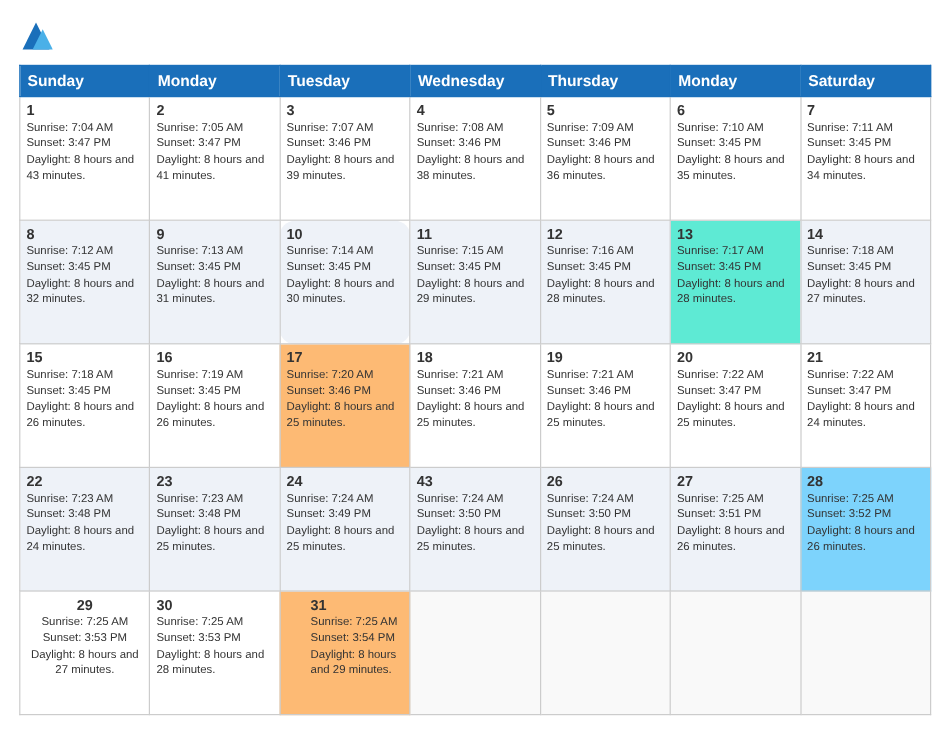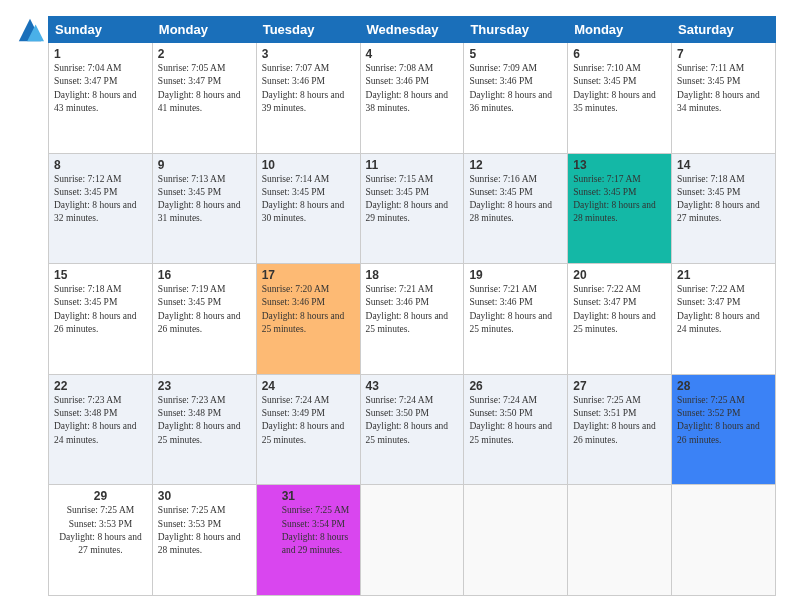--- a/index.html
+++ b/index.html
@@ -8,21 +8,21 @@
       background: #fff;
       width: 792px;
       height: 612px;
       overflow: hidden;
     }
     .page {
       width: 792px;
       height: 612px;
       padding: 16px;
       display: flex;
-      flex-direction: row;
+      flex-direction: column;
     }
     .header {
       display: flex;
       justify-content: space-between;
       align-items: flex-start;
       margin-bottom: 10px;
     }
     .logo {
       display: flex;
       align-items: center;
@@ -83,21 +83,20 @@
       background: #fff;
     }
     .day-num {
       font-size: 12px;
       font-weight: bold;
       display: block;
       margin-bottom: 1px;
     }
     .day-info {
       line-height: 1.4;
-      font-family: Liberation Serif, serif;
     }
     .empty-cell {
       background: #f9f9f9 !important;
     }
   </style>
 </head>
 <body>
 
 <div class="page">
   <div class="header">
@@ -162,33 +161,33 @@
         </tr>
         <tr>
           <td style="background: rgb(238, 242, 248);">
             <span class="day-num">8</span>
             <div class="day-info">Sunrise: 7:12 AM<br>Sunset: 3:45 PM<br>Daylight: 8 hours and 32 minutes.</div>
           </td>
           <td style="background: rgb(238, 242, 248);">
             <span class="day-num">9</span>
             <div class="day-info">Sunrise: 7:13 AM<br>Sunset: 3:45 PM<br>Daylight: 8 hours and 31 minutes.</div>
           </td>
-          <td style="background: rgb(238, 242, 248);">
+          <td style="background: rgb(238, 242, 248); border-radius: 13px;">
             <span class="day-num">10</span>
             <div class="day-info">Sunrise: 7:14 AM<br>Sunset: 3:45 PM<br>Daylight: 8 hours and 30 minutes.</div>
           </td>
           <td style="background: rgb(238, 242, 248);">
             <span class="day-num">11</span>
             <div class="day-info">Sunrise: 7:15 AM<br>Sunset: 3:45 PM<br>Daylight: 8 hours and 29 minutes.</div>
           </td>
           <td style="background: rgb(238, 242, 248);">
             <span class="day-num">12</span>
             <div class="day-info">Sunrise: 7:16 AM<br>Sunset: 3:45 PM<br>Daylight: 8 hours and 28 minutes.</div>
           </td>
-          <td style="background: #14b8a6;">
+          <td style="background: #5eead4;">
             <span class="day-num">13</span>
             <div class="day-info">Sunrise: 7:17 AM<br>Sunset: 3:45 PM<br>Daylight: 8 hours and 28 minutes.</div>
           </td>
           <td style="background: rgb(238, 242, 248);">
             <span class="day-num">14</span>
             <div class="day-info">Sunrise: 7:18 AM<br>Sunset: 3:45 PM<br>Daylight: 8 hours and 27 minutes.</div>
           </td>
         </tr>
         <tr>
           <td style="background: rgb(255, 255, 255);">
@@ -238,35 +237,35 @@
             <div class="day-info">Sunrise: 7:24 AM<br>Sunset: 3:50 PM<br>Daylight: 8 hours and 25 minutes.</div>
           </td>
           <td style="background: rgb(238, 242, 248);">
             <span class="day-num">26</span>
             <div class="day-info">Sunrise: 7:24 AM<br>Sunset: 3:50 PM<br>Daylight: 8 hours and 25 minutes.</div>
           </td>
           <td style="background: rgb(238, 242, 248);">
             <span class="day-num">27</span>
             <div class="day-info">Sunrise: 7:25 AM<br>Sunset: 3:51 PM<br>Daylight: 8 hours and 26 minutes.</div>
           </td>
-          <td style="background: #3b82f6; margin-top: 44px;">
+          <td style="background: #7dd3fc; margin-top: 44px;">
             <span class="day-num">28</span>
             <div class="day-info">Sunrise: 7:25 AM<br>Sunset: 3:52 PM<br>Daylight: 8 hours and 26 minutes.</div>
           </td>
         </tr>
         <tr>
           <td style="background: rgb(255, 255, 255); text-align: center;">
             <span class="day-num">29</span>
             <div class="day-info">Sunrise: 7:25 AM<br>Sunset: 3:53 PM<br>Daylight: 8 hours and 27 minutes.</div>
           </td>
           <td style="background: rgb(255, 255, 255);">
             <span class="day-num">30</span>
             <div class="day-info">Sunrise: 7:25 AM<br>Sunset: 3:53 PM<br>Daylight: 8 hours and 28 minutes.</div>
           </td>
-          <td style="background: #d946ef; padding-left: 25px;">
+          <td style="background: #fdba74; padding-left: 25px;">
             <span class="day-num">31</span>
             <div class="day-info">Sunrise: 7:25 AM<br>Sunset: 3:54 PM<br>Daylight: 8 hours and 29 minutes.</div>
           </td>
           <td class="empty-cell"></td>
           <td class="empty-cell"></td>
           <td class="empty-cell"></td>
           <td class="empty-cell"></td>
         </tr>
       </tbody>
   </table>

